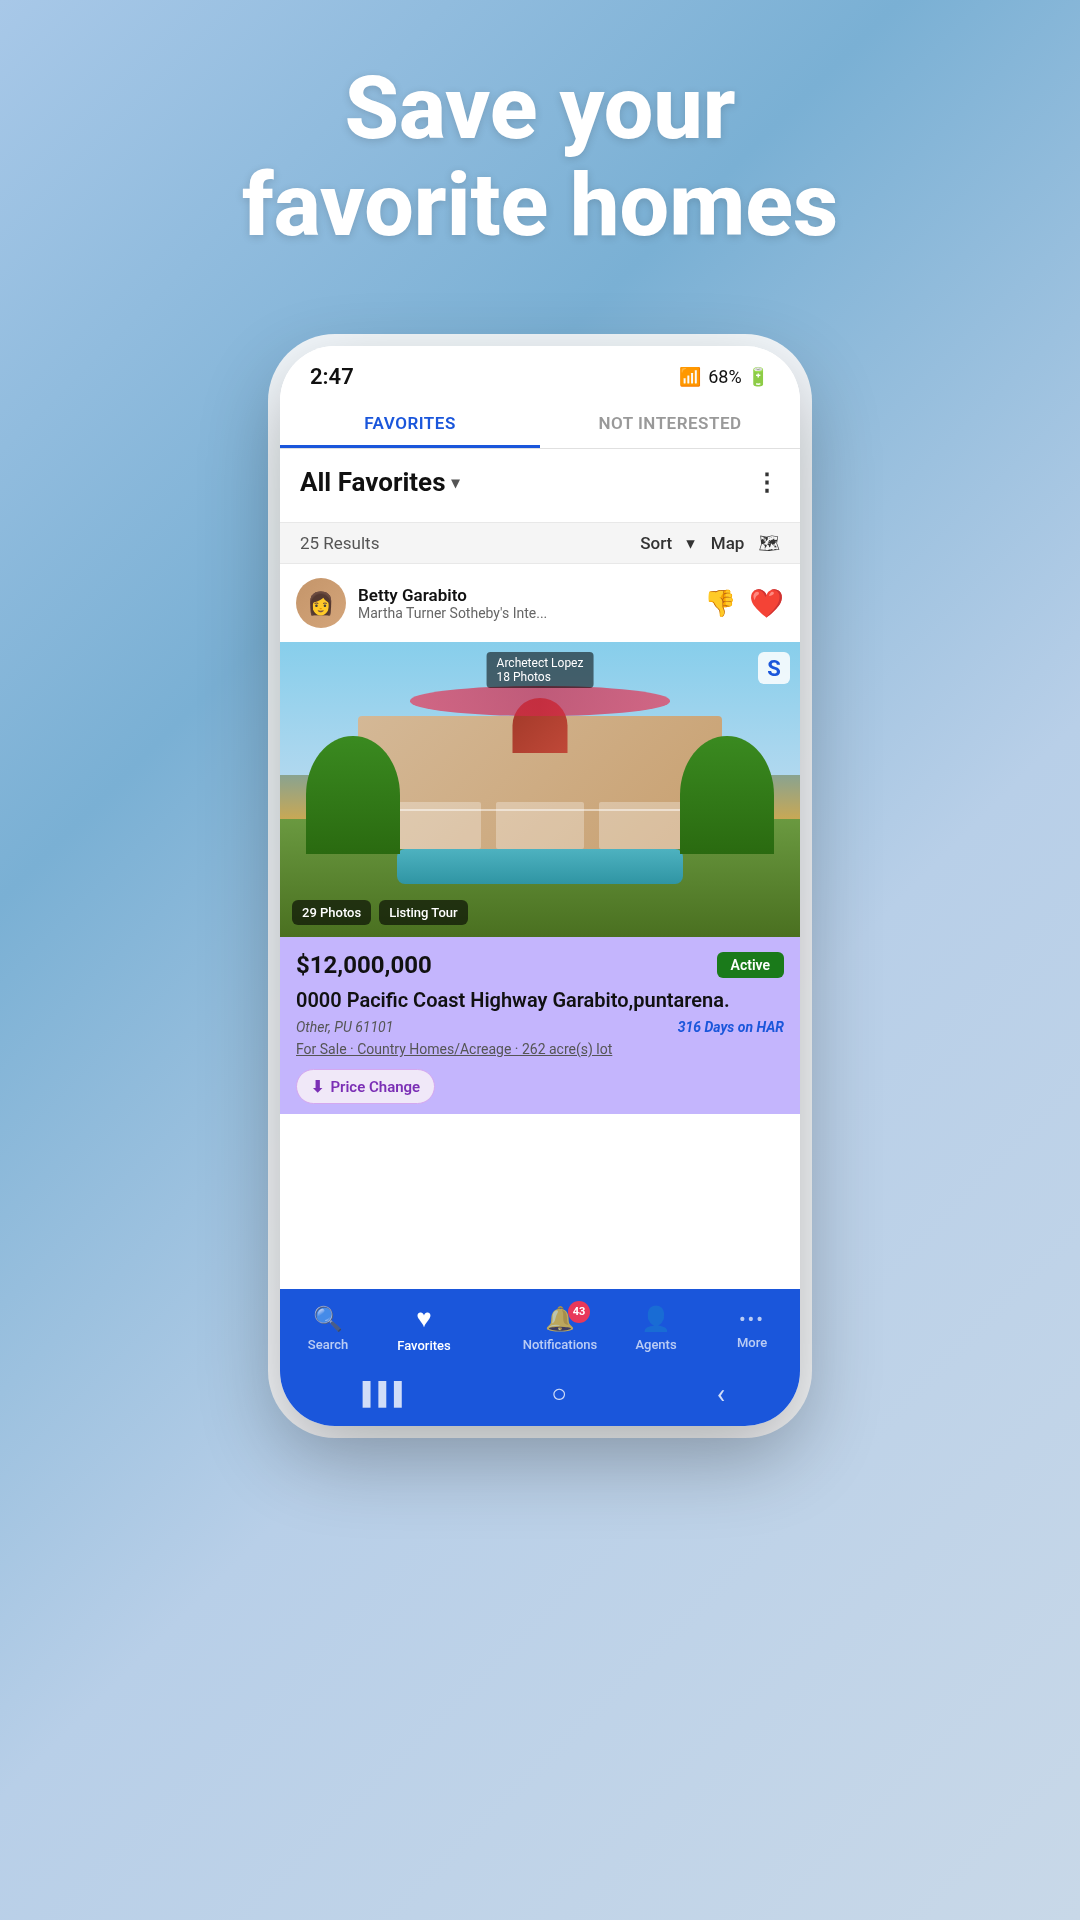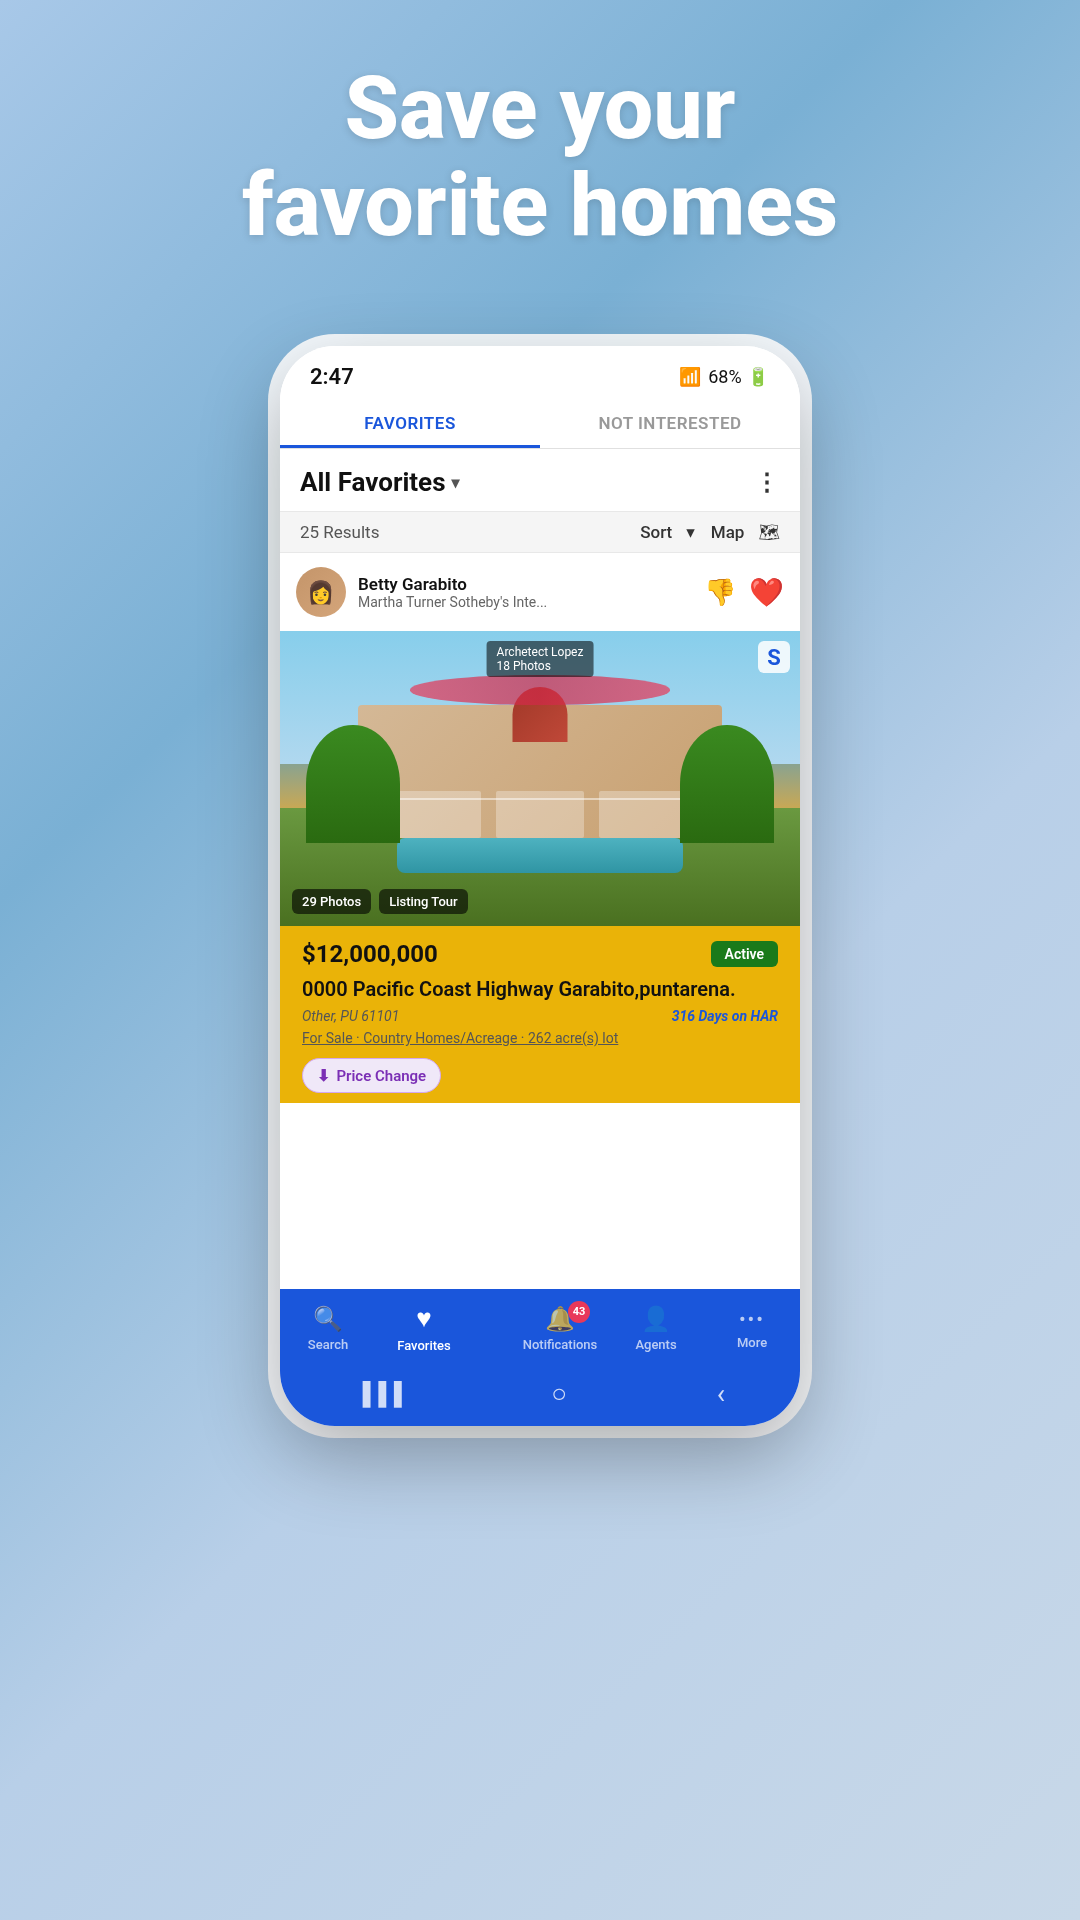--- a/index.html
+++ b/index.html
@@ -127,20 +127,21 @@
 
     
     .results-bar {
       display: flex;
       justify-content: space-between;
       align-items: center;
       padding: 10px 20px;
       background: #f5f5f5;
       border-top: 1px solid #e8e8e8;
       border-bottom: 1px solid #e8e8e8;
+      margin-top: 11px;
     }
 
     .results-count {
       font-size: 17px;
       color: #555;
     }
 
     .results-actions {
       display: flex;
       gap: 16px;
@@ -278,22 +279,22 @@
       background: rgba(0,0,0,0.6);
       color: white;
       font-size: 13px;
       padding: 5px 10px;
       border-radius: 6px;
       font-weight: 500;
     }
 
     
     .listing-details {
-      padding: 14px 22px 10px;
-      background: #eab308;
+      padding: 14px 16px 10px;
+      background: #c4b5fd;
     }
 
     .price-row {
       display: flex;
       justify-content: space-between;
       align-items: center;
       margin-bottom: 8px;
     }
 
     .price {

